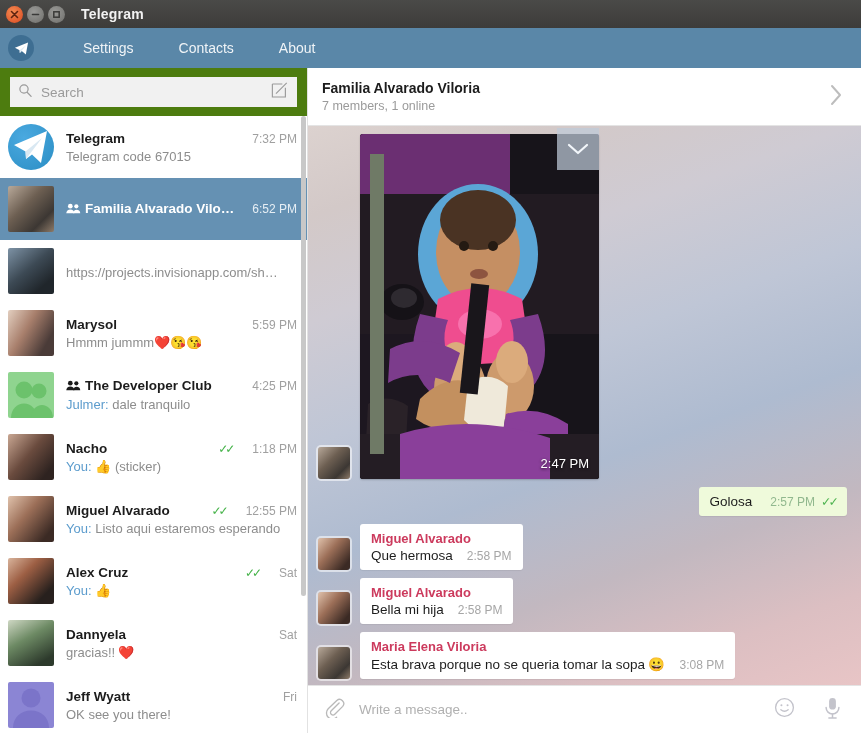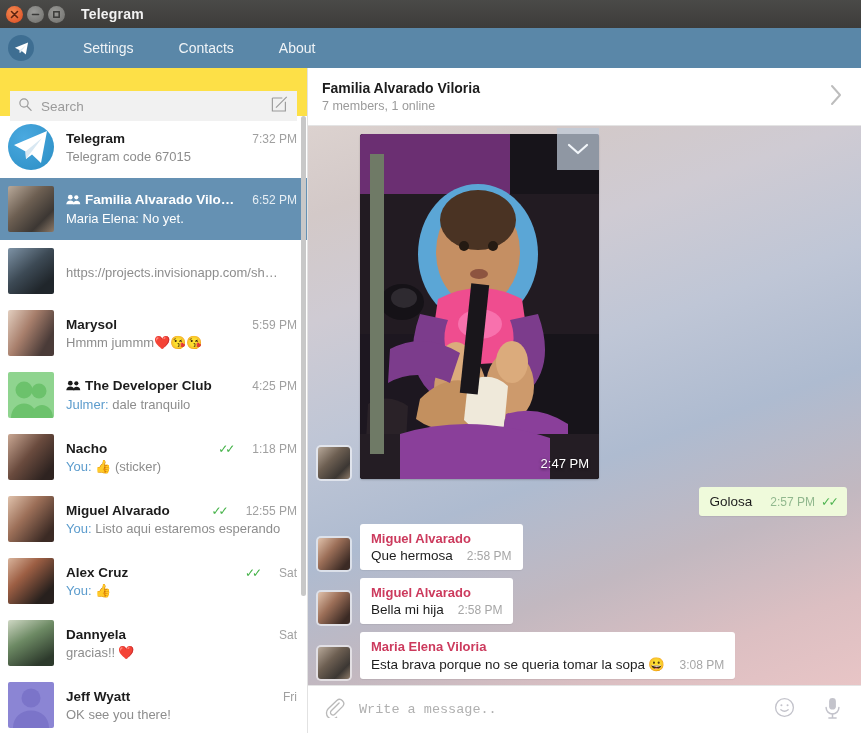--- a/index.html
+++ b/index.html
@@ -56,21 +56,21 @@
   #body-split { display: flex; height: 665px; width: 100%; }
 
   
   #left-pane {
     width: 308px; flex: 0 0 308px; height: 100%;
     background: #fff; border-right: 1px solid #e2e2e2;
     display: flex; flex-direction: column; position: relative;
   }
   #search-row {
     height: 48px; flex: 0 0 48px;
-    padding: 23px 10px 9px 10px; background: #fde047;
+    padding: 9px 10px 9px 10px; background: #4d7c0f;
   }
   #search-box {
     height: 30px; background: #f1f1f1;
     display: flex; align-items: center; padding: 0 8px;
     position: relative;
   }
   #search-input {
     border: none; outline: none; background: transparent;
     font-family: "Liberation Sans", sans-serif;
     font-size: 13.5px; color: #222; flex: 1; margin-left: 8px;
@@ -197,21 +197,21 @@
 
   
   #composer {
     height: 48px; flex: 0 0 48px; background: #fff;
     border-top: 1px solid #e4e4e4;
     display: flex; align-items: center; padding: 0 18px 0 16px;
   }
   #attach-icon { cursor: pointer; margin-right: 14px; }
   #message-input {
     flex: 1; border: none; outline: none; background: transparent;
-    font-family: Liberation Mono, monospace;
+    font-family: Liberation Sans, sans-serif;
     font-size: 13.5px; color: #1b1b1b;
   }
   #message-input::placeholder { color: #b0b0b0; }
   .composer-icon { margin-left: 26px; cursor: pointer; }
 
   
   .av-a { background: linear-gradient(135deg,#b8a99a,#6d5f52 40%,#3c3733 75%,#8e7b69); }
   .av-b { background: linear-gradient(140deg,#7e93a6,#3d4a55 45%,#20262b 80%); }
   .av-c { background: linear-gradient(120deg,#e3cfc0,#a87f6c 40%,#4a3b38 80%); }
   .av-d { background: #8fd48f; }
@@ -302,21 +302,20 @@
               <div class="chat-name"><span class="group-ico"><svg width="15" height="11" viewBox="0 0 16 11">
                     <circle cx="4.6" cy="3" r="2.5" fill="currentColor"></circle>
                     <circle cx="11" cy="3.2" r="2.2" fill="currentColor"></circle>
                     <path d="M0.3 10.6 c0-2.6 1.9-4.1 4.3-4.1 s4.3 1.5 4.3 4.1 z" fill="currentColor"></path>
                     <path d="M7.6 10.6 c0-2.4 1.6-3.8 3.8-3.8 s3.8 1.4 3.8 3.8 z" fill="currentColor"></path>
                   </svg></span><span>Familia Alvarado Viloria</span></div>
               <div class="tick-wrap">
                 <div class="chat-time">6:52 PM</div>
               </div>
             </div>
-            <div class="chat-msg"><span>Maria Elena: No yet.</span></div>
           </div>
         </div>
         <div class="chat-item">
           <div class="avatar av-b"></div>
           <div class="chat-text">
             <div class="chat-msg"><span>https://projects.invisionapp.com/sh…</span></div>
           </div>
         </div>
         <div class="chat-item">
           <div class="avatar av-c"></div>

